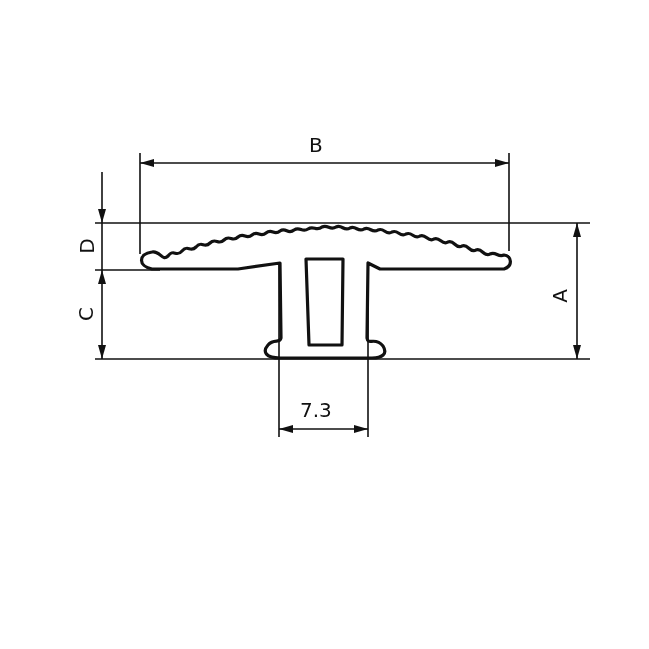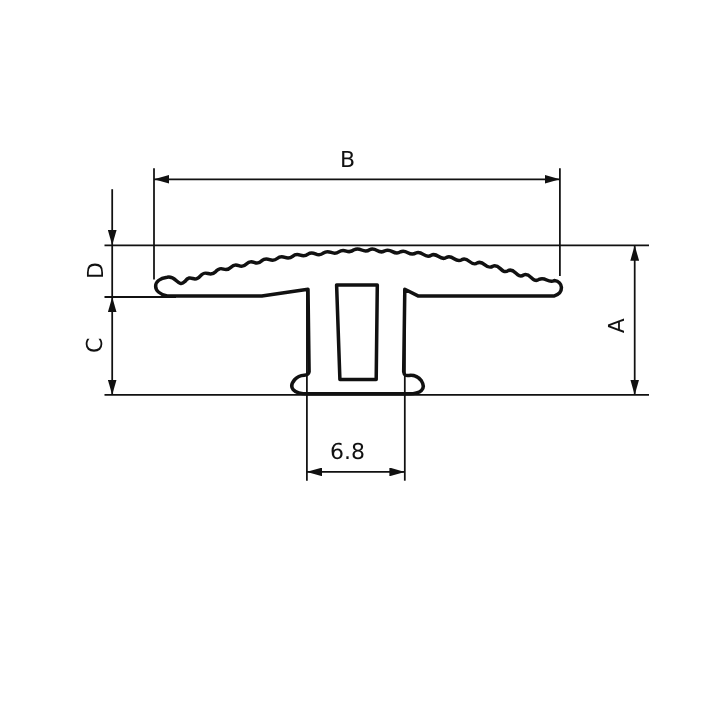--- a/index.html
+++ b/index.html
@@ -56,17 +56,17 @@
         L380,269 L368,263
         L367,338 C368,346 375,336 383,346 C388,354 382,358 372,358
         L280,358 C266,358 262,352 268,345 C274,338 280,344 281,338
         L280,263 L238,269 Z"></path>
 
       <path d="M306,259 L343,259 L342,345 L309,345 Z"></path>
     </g>
   </svg>
 
   <span class="lbl" style="left:309px; top:135px;">B</span>
-  <span class="lbl" style="left:300px; top:400px;">6.8</span>
+  <span class="lbl" style="left:300px; top:400px;">7.3</span>
   <span class="lbl rot" style="left:553px; top:286px;">A</span>
   <span class="lbl rot" style="left:79px; top:236px;">D</span>
   <span class="lbl rot" style="left:79px; top:304px;">C</span>
 </div>
 
 </body></html>

